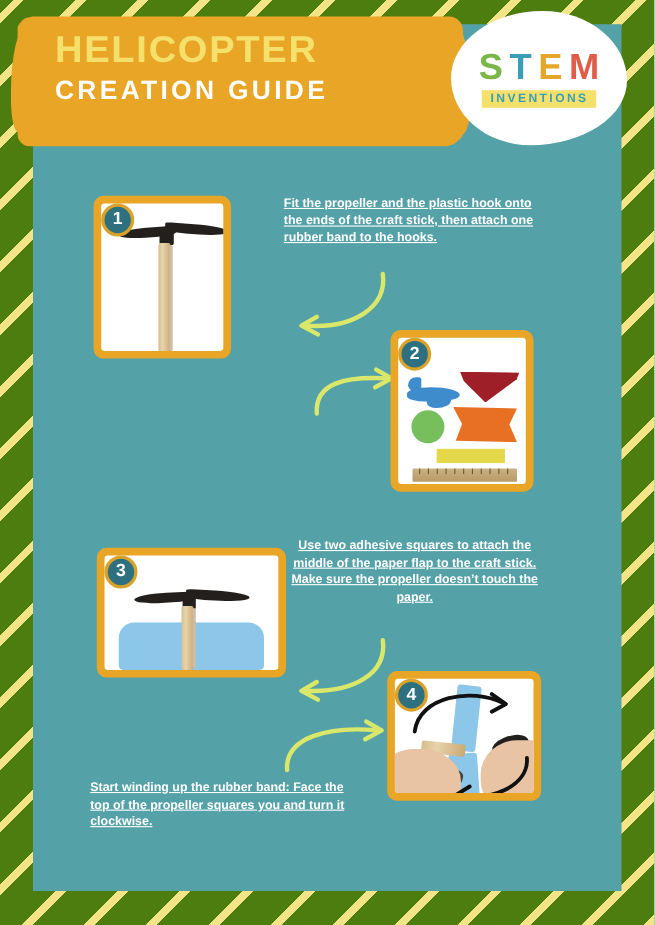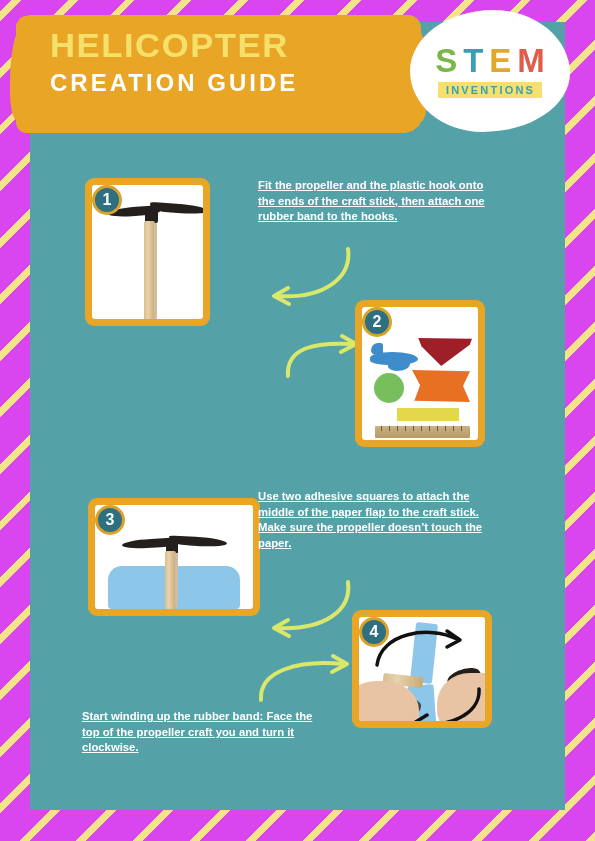--- a/index.html
+++ b/index.html
@@ -12,21 +12,21 @@
     height: 841px;
     font-family: "Liberation Sans", sans-serif;
     overflow: hidden;
   }
 
   
   #page {
     position: relative;
     width: 595px;
     height: 841px;
-    background: #d946ef;
+    background: #4d7c0f;
     overflow: hidden;
   }
   #stripes {
     position: absolute;
     inset: 0;
     background-image: repeating-linear-gradient(
       -45deg,
       #f2e487 0px, #f2e487 7px,
       rgba(0,0,0,0) 7px, rgba(0,0,0,0) 40px
     );
@@ -343,21 +343,21 @@
       <div class="prop-blade" style="left:27px; top:34px; width:54px; height:9px; border-radius:60% 10% 40% 50%; transform:rotate(-3deg);"></div>
       <div class="prop-blade" style="left:74px; top:32px; width:58px; height:9px; border-radius:10% 60% 50% 40%; transform:rotate(3deg);"></div>
       <div class="hub" style="left:71px; top:36px; width:12px; height:13px;"></div>
       <div class="flap" style="left:13px; top:61px; width:132px; height:43px;"></div>
       <div class="stick" style="left:70px; top:46px; width:11px; height:58px;"></div>
       <div class="hub" style="left:80px; top:48px; width:3px; height:54px; background:#cdbda4; border-radius:1px;"></div>
     </div>
     <div class="badge">3</div>
   </div>
 
-  <div class="caption" style="left:258px; top:489px; width:238px;">Use two adhesive squares to attach the middle of the paper flap to the craft stick. Make sure the propeller doesn’t touch the paper.</div>
+  <div class="caption" style="left:258px; top:489px; width:238px;text-align:center;">Use two adhesive squares to attach the middle of the paper flap to the craft stick. Make sure the propeller doesn’t touch the paper.</div>
 
   <svg class="arrow-svg" style="left:248px; top:578px;" width="120" height="66" viewBox="0 0 120 66">
     <path d="M100 4 C104 34, 74 52, 30 50" fill="none" stroke="#d9e86a" stroke-width="4" stroke-linecap="round"></path>
     <path d="M40 42 L26 50 L41 58" fill="none" stroke="#d9e86a" stroke-width="4" stroke-linecap="round" stroke-linejoin="round"></path>
   </svg>
 
   <svg class="arrow-svg" style="left:255px; top:650px;" width="108" height="56" viewBox="0 0 108 56">
     <path d="M6 50 C4 20, 44 10, 88 14" fill="none" stroke="#d9e86a" stroke-width="4" stroke-linecap="round"></path>
     <path d="M78 6 L92 14 L77 22" fill="none" stroke="#d9e86a" stroke-width="4" stroke-linecap="round" stroke-linejoin="round"></path>
   </svg>
@@ -379,15 +379,15 @@
       <svg style="position:absolute; left:0; top:0;" width="140" height="118" viewBox="0 0 140 118">
         <path d="M18 48 C22 16, 70 8, 98 22" fill="none" stroke="#111111" stroke-width="3.5" stroke-linecap="round"></path>
         <path d="M88 14 L101 23 L88 30" fill="none" stroke="#111111" stroke-width="3.5" stroke-linecap="round" stroke-linejoin="round"></path>
         <path d="M120 72 C122 98, 86 112, 58 106" fill="none" stroke="#111111" stroke-width="3.5" stroke-linecap="round"></path>
         <path d="M68 98 L55 106 L68 113" fill="none" stroke="#111111" stroke-width="3.5" stroke-linecap="round" stroke-linejoin="round"></path>
       </svg>
     </div>
     <div class="badge">4</div>
   </div>
 
-  <div class="caption" style="left:82px; top:709px; width:238px;">Start winding up the rubber band: Face the top of the propeller craft you and turn it clockwise.</div>
+  <div class="caption" style="left:82px; top:709px; width:238px;">Start winding up the rubber band: Face the top of the propeller squares you and turn it clockwise.</div>
 
 </div>
 
 </body></html>

